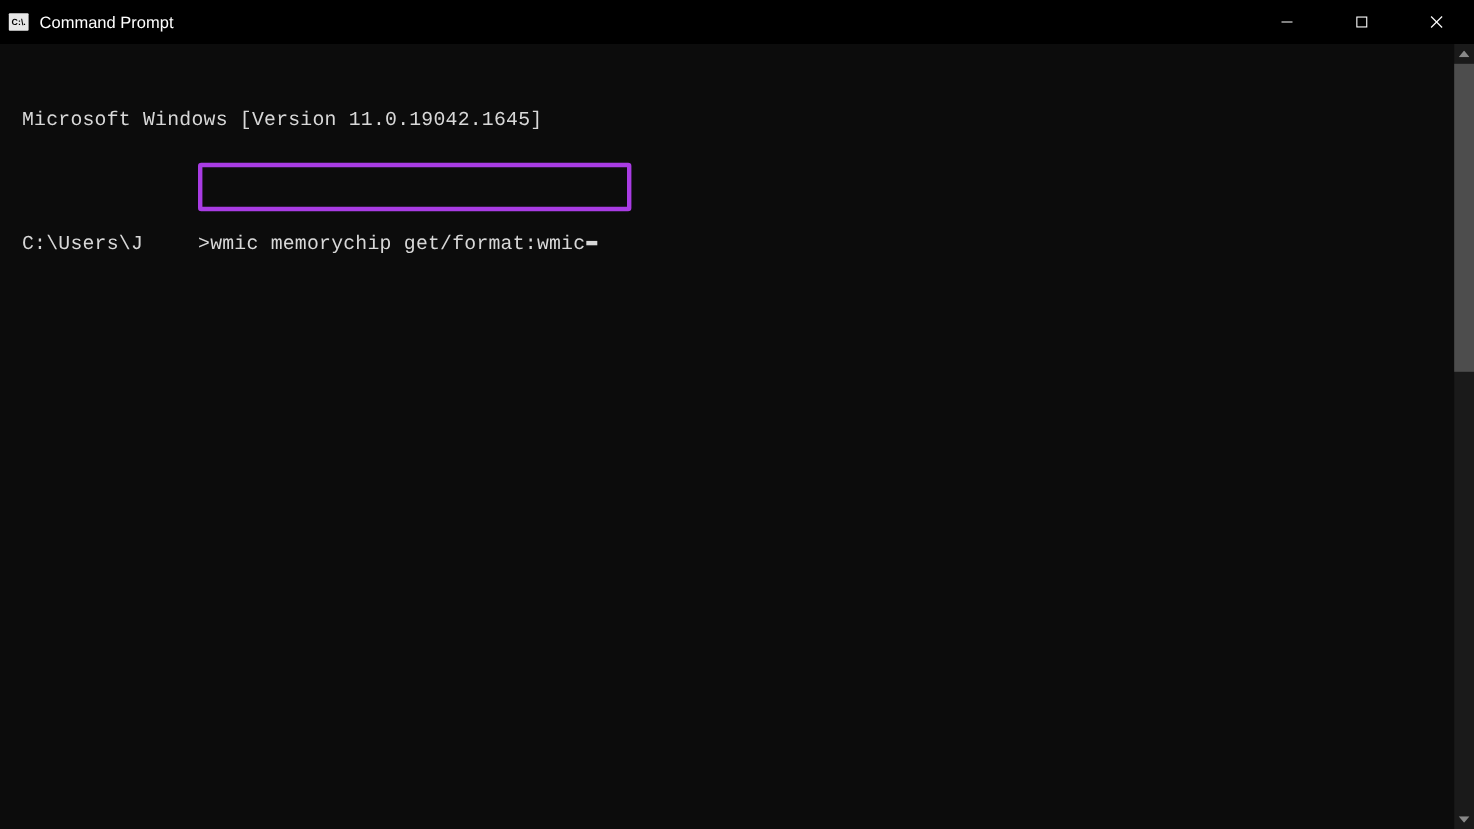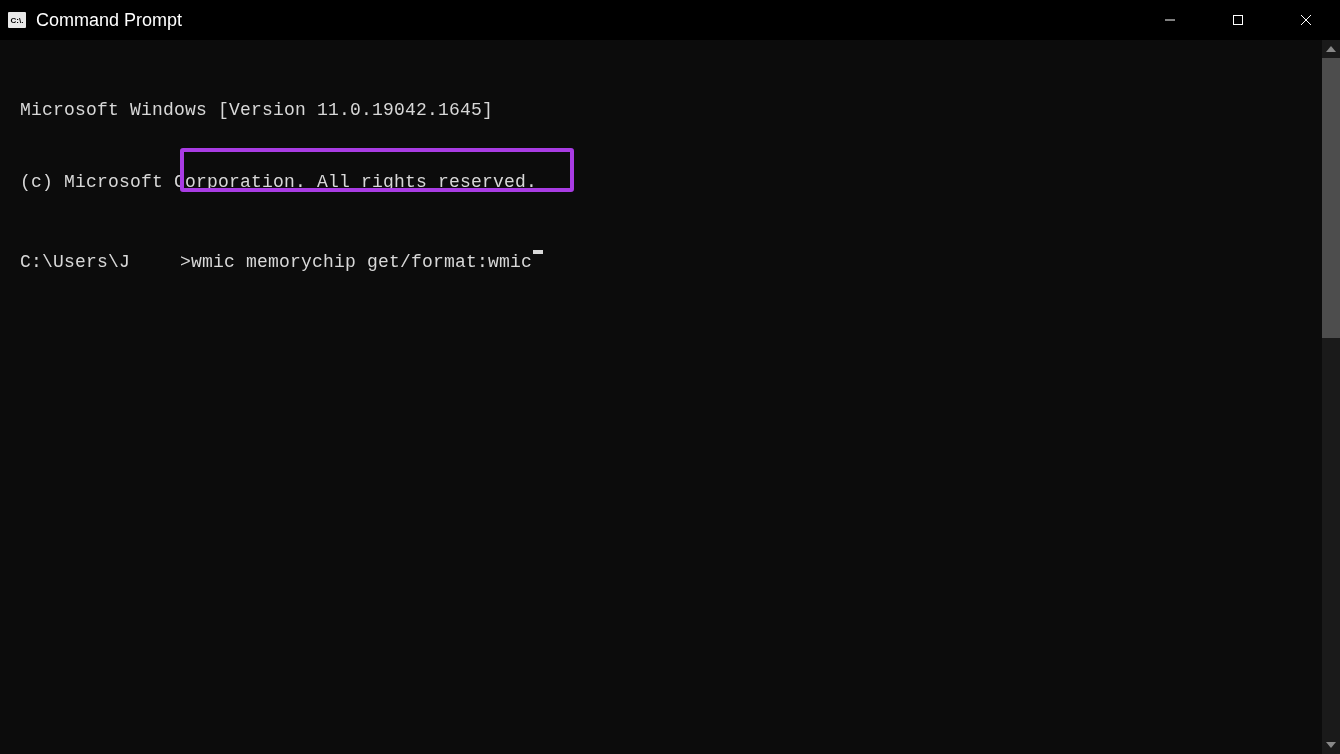--- a/index.html
+++ b/index.html
@@ -36,21 +36,21 @@
       align-items: center;
       justify-content: center;
       font-size: 8px;
       color: #000;
       font-weight: bold;
       font-family: Arial, sans-serif;
       border-radius: 1px;
     }
     .title-text {
       color: #ffffff;
-      font-size: 18px;
+      font-size: 15px;
       font-family: 'Segoe UI', Tahoma, sans-serif;
       font-weight: 400;
     }
     .titlebar-controls {
       display: flex;
       height: 100%;
     }
     .titlebar-btn {
       width: 68px;
       height: 100%;
@@ -68,23 +68,23 @@
       padding: 10px 20px;
       color: #d8d8d8;
       font-size: 18px;
       line-height: 24px;
       white-space: pre;
       letter-spacing: 0.2px;
       position: relative;
     }
     .prompt-row {
       display: flex;
-      align-items: flex-start;
-      position: relative;
-      margin-top: 8px;
+      align-items: center;
+      position: relative;
+      margin-top: 40px;
     }
     .prompt-part1 {
       display: inline;
     }
     .prompt-gap {
       display: inline-block;
       width: 50px;
     }
     .prompt-part2 {
       display: inline;
@@ -174,21 +174,20 @@
       <svg viewBox="0 0 12 12">
           <line x1="1" y1="1" x2="11" y2="11" stroke="#ffffff" stroke-width="1"></line>
           <line x1="11" y1="1" x2="1" y2="11" stroke="#ffffff" stroke-width="1"></line>
         </svg>
     </div>
   </div>
 </div>
 
 <div class="terminal">
   <div>Microsoft Windows [Version 11.0.19042.1645]</div>
-  <div>(c) Microsoft Corporation. All rights reserved.</div>
   <div class="prompt-row">
     <span class="prompt-part1">C:\Users\J</span><span class="prompt-gap"></span><span class="prompt-part2">&gt;</span><span class="command-input">wmic memorychip get/format:wmic</span><span class="cursor"></span>
   </div>
   <div class="highlight-box"></div>
 </div>
 
 <div class="scrollbar">
   <div class="scrollbar-arrow-up">
     <svg width="10" height="6" viewBox="0 0 10 6">
         <path d="M0 6 L5 0 L10 6 Z" fill="#888"></path>

